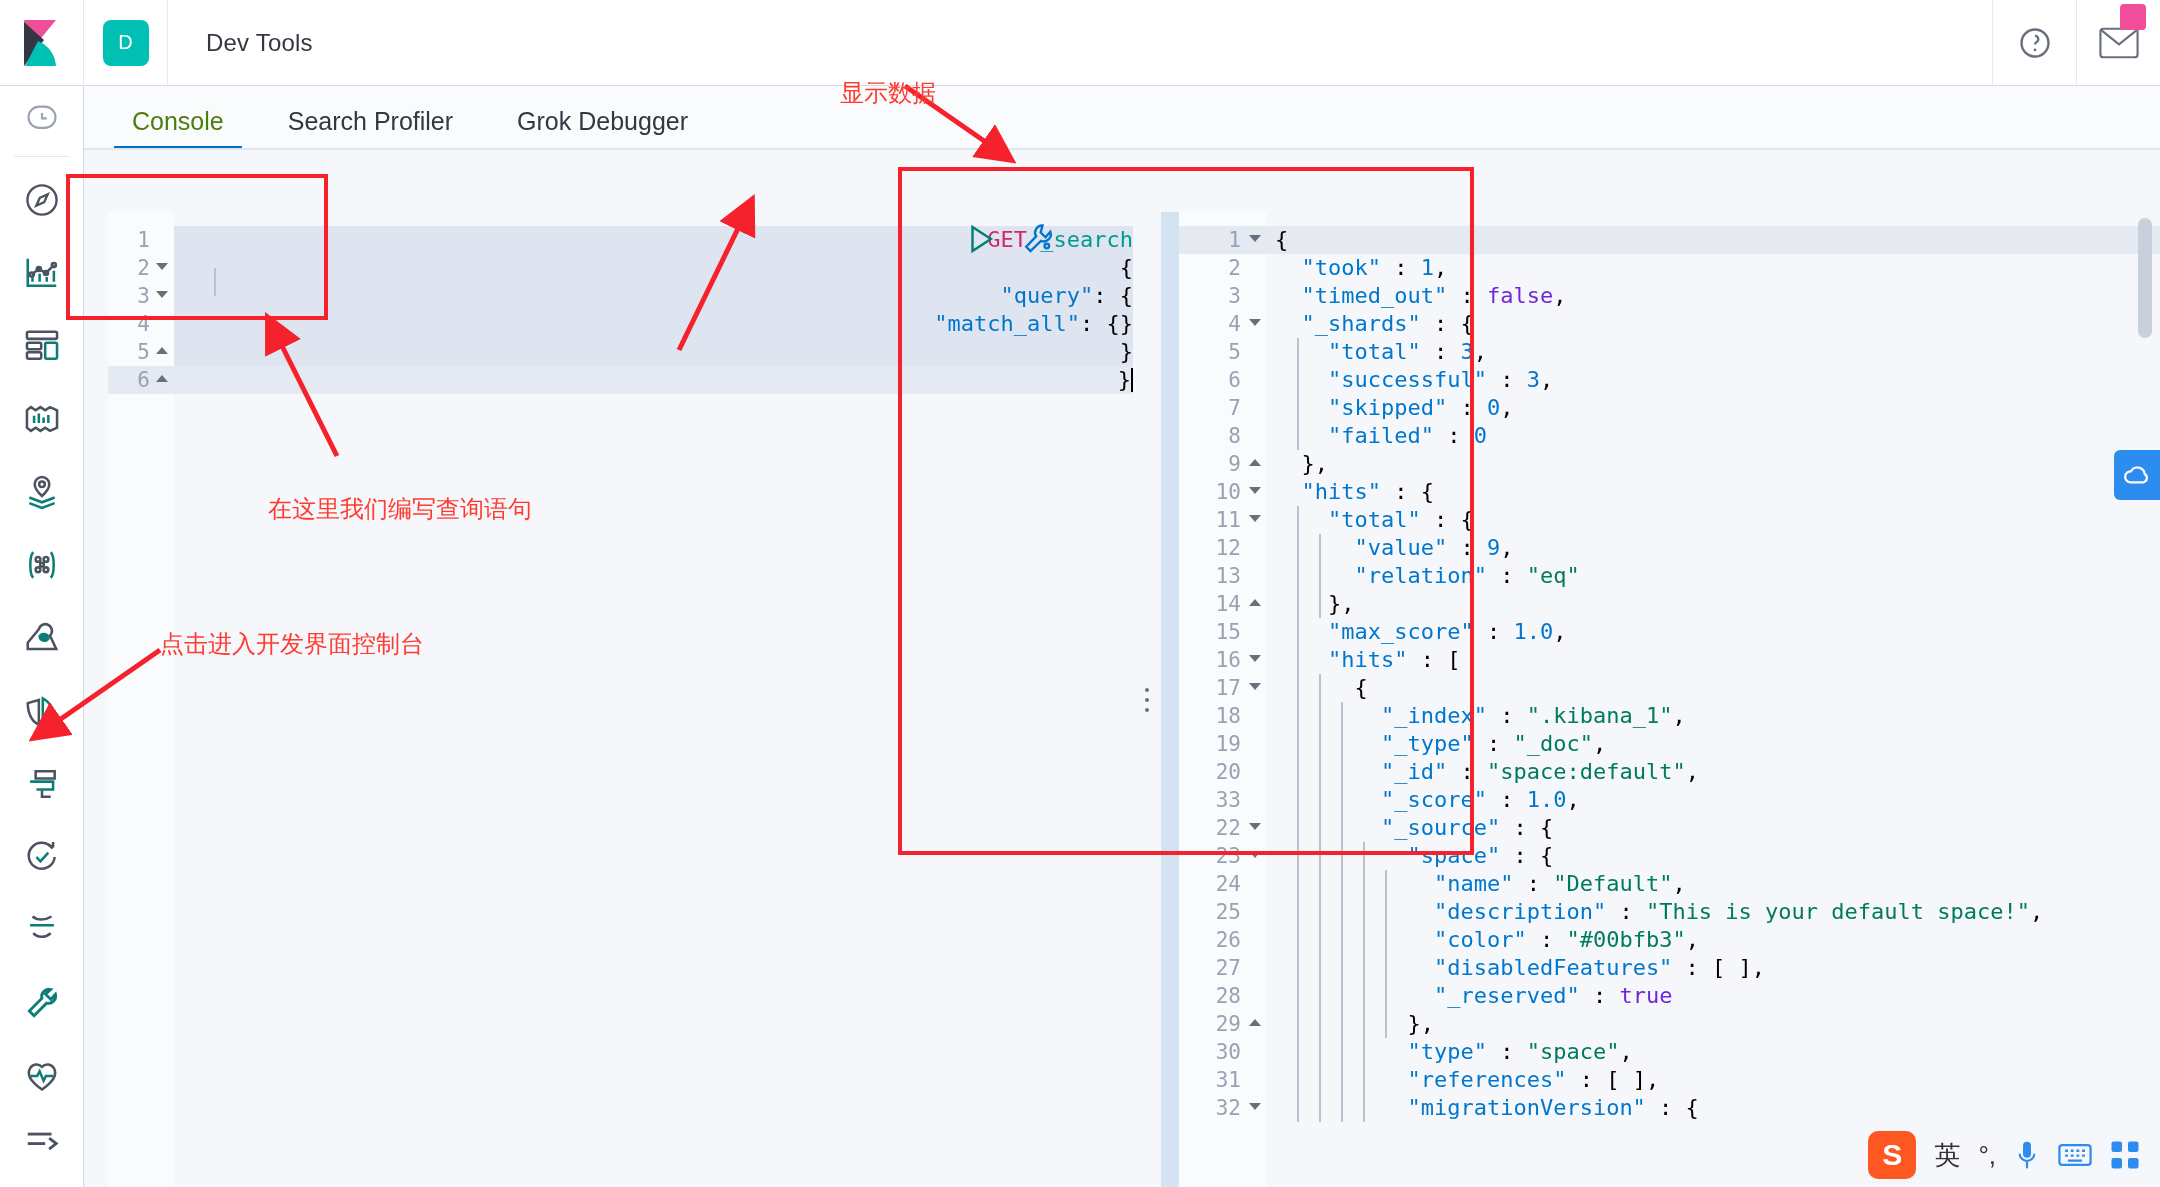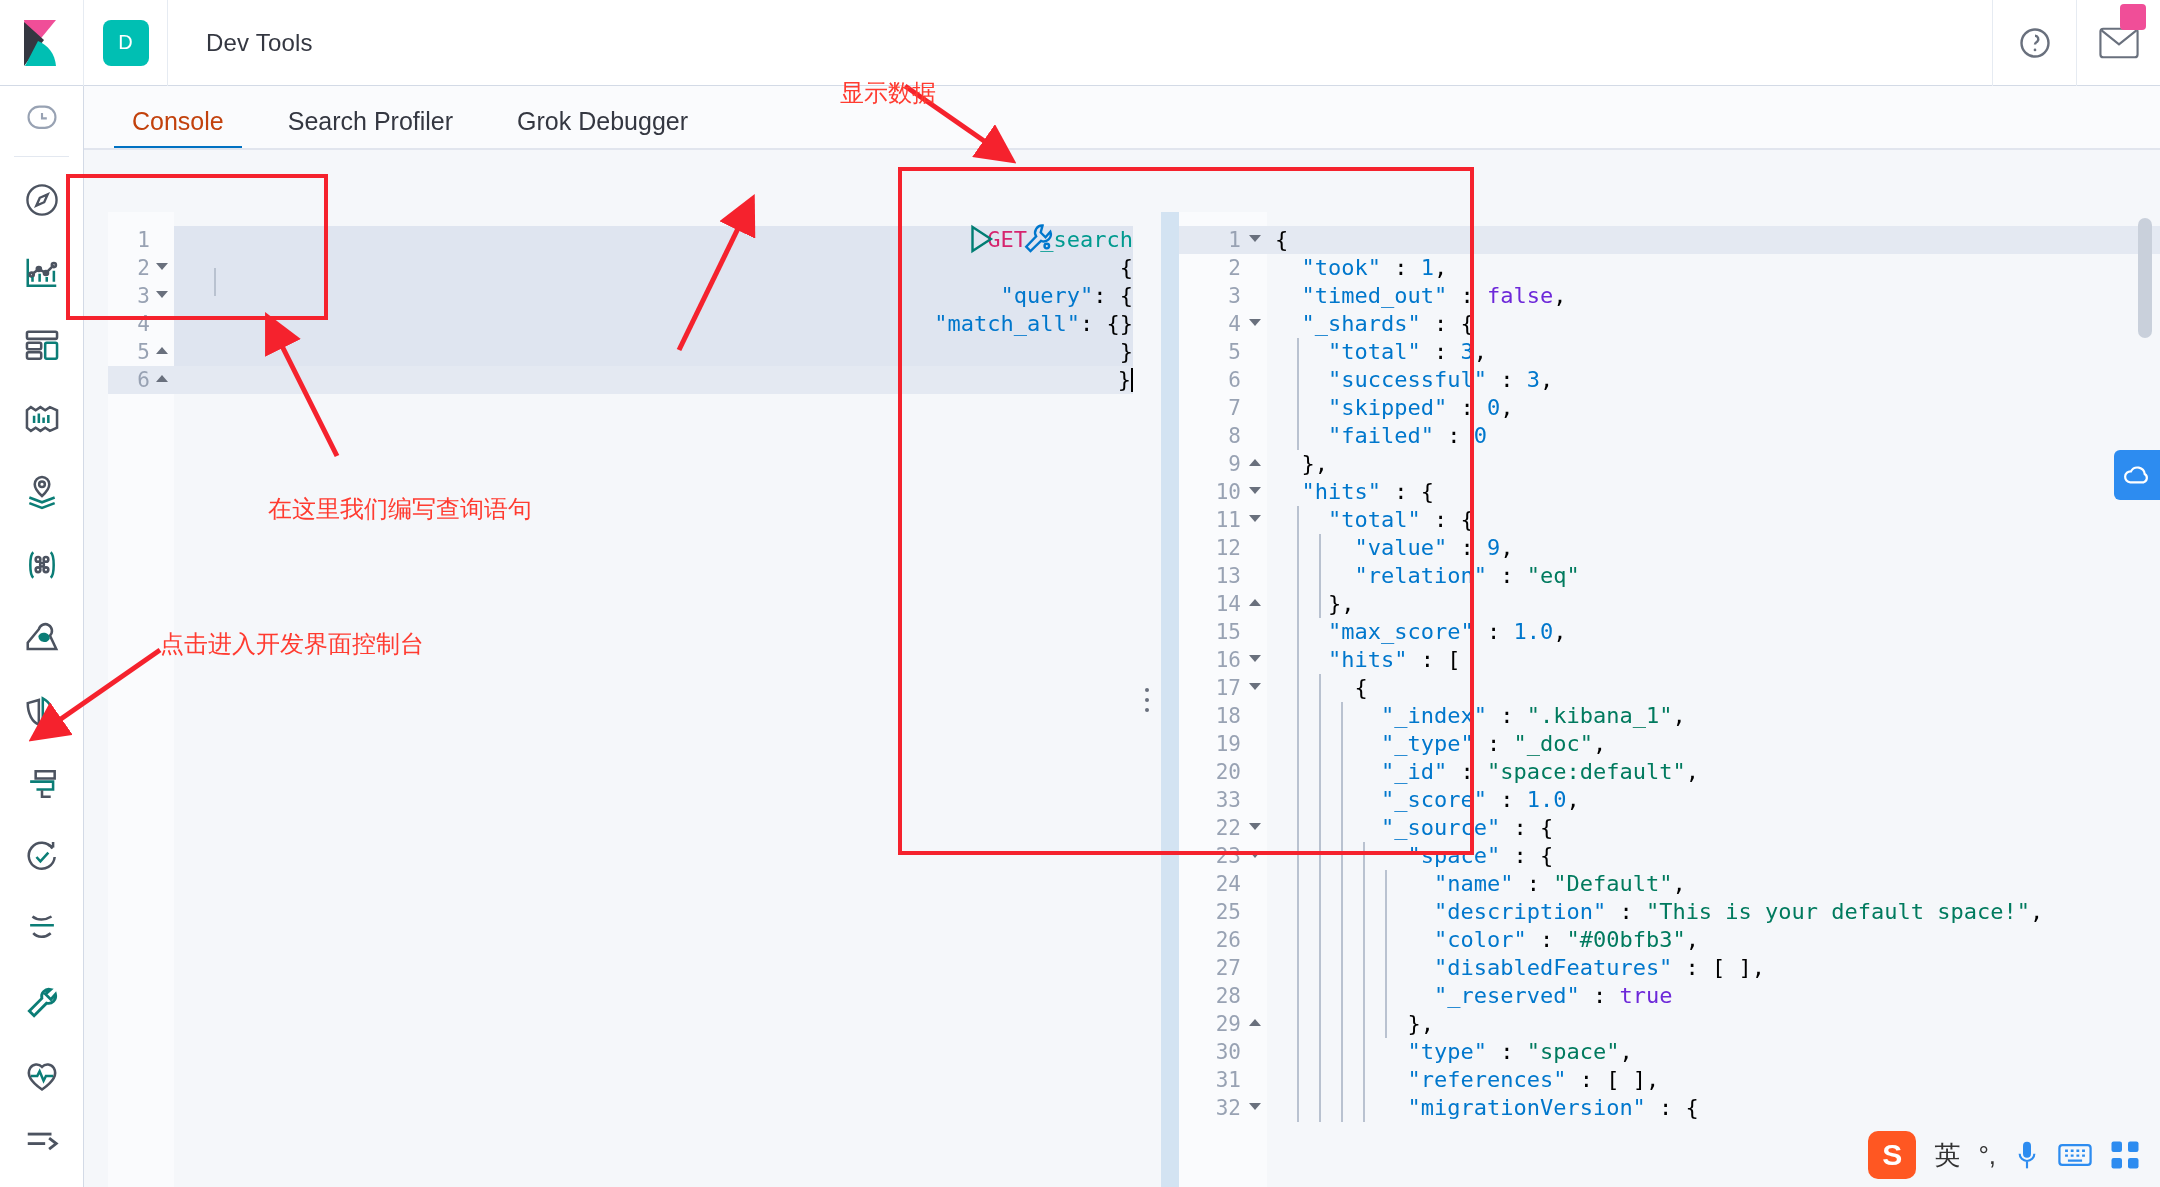--- a/index.html
+++ b/index.html
@@ -62,21 +62,21 @@
 
   
   .tabbar {
     position: absolute; top: 86px; left: 84px; width: 2076px; height: 64px;
     background: #fafbfd; display: flex; align-items: flex-end; padding-left: 30px;
   }
   .tab {
     font-size: 25px; color: #343741; padding: 0 18px 14px 18px; margin-right: 28px;
     position: relative; white-space: nowrap;
   }
-  .tab.active { color: #c2410c; }
+  .tab.active { color: #4d7c0f; }
   .tab.active::after {
     content: ""; position: absolute; left: 0; right: 0; bottom: 0; height: 4px;
     background: #0071c2;
   }
   .tabbar-underline {
     position: absolute; top: 148px; left: 84px; width: 2076px; height: 2px; background: #e1e5ee;
   }
 
   
   .console-pane {

